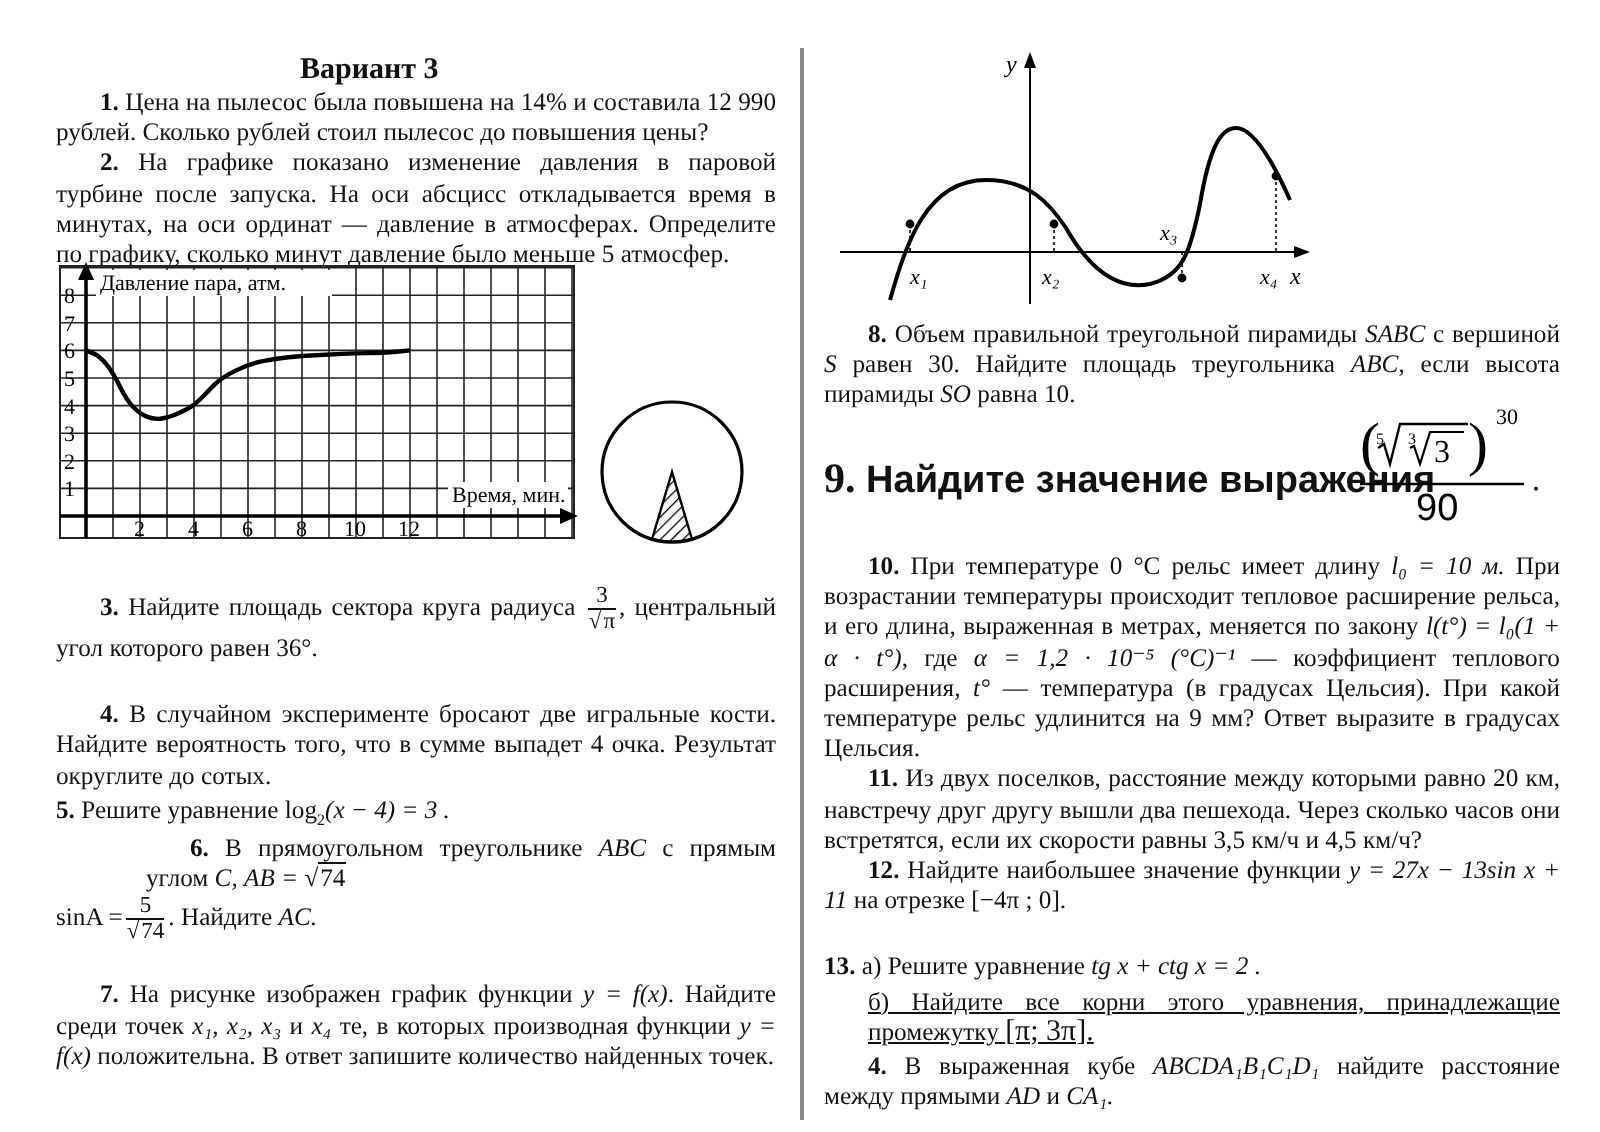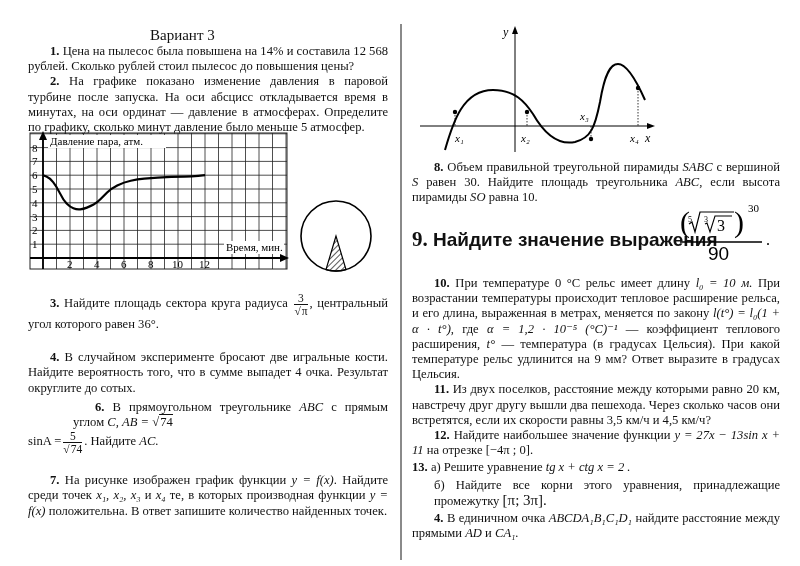--- a/index.html
+++ b/index.html
@@ -5,39 +5,39 @@
   html, body { margin: 0; padding: 0; background: #ffffff; }
   body { width: 800px; height: 566px; position: relative; overflow: hidden;
          font-family: "Liberation Serif", "DejaVu Serif", serif; color: #111; }
   .col { position: absolute; top: 0; }
   .left { left: 28px; width: 360px; }
   .right { left: 412px; width: 368px; }
   .divider { position: absolute; left: 400px; top: 24px; width: 2px; height: 536px; background: #8a8a8a; }
   .p { font-size: 12.6px; line-height: 15.2px; text-align: justify; margin: 0; }
   .ind { text-indent: 22px; }
   .num { font-weight: bold; }
-  .title { position: absolute; left: 150px; top: 27px; font-size: 15px; font-weight: normal; }
+  .title { position: absolute; left: 150px; top: 27px; font-size: 15px; font-weight: bold; }
   i { font-style: italic; }
   .frac { display: inline-block; vertical-align: middle; text-align: center; text-indent: 0; line-height: 12px; margin: 0 2px; }
   .frac .n { display: block; border-bottom: 1px solid #111; padding: 0 2px; font-size: 11.5px; }
   .frac .d { display: block; font-size: 11.5px; }
   .sqrt { border-top: 1px solid #111; padding-left: 1px; }
   sub, sup { font-size: 8px; line-height: 0; }
   .abs { position: absolute; }
   .big9 { position: absolute; left: 412px; top: 227px; font-family: "Liberation Sans", "DejaVu Sans", sans-serif;
           font-weight: bold; font-size: 19px; }
   .big9 .num9 { font-family: "Liberation Serif", serif; font-size: 21px; }
 </style>
 </head>
 <body>
 
 <div class="title">Вариант 3</div>
 
 <div class="col left" style="top:44px;">
-  <p class="p ind"><span class="num">1.</span> <span>Цена на пылесос была повышена на 14% и составила 12 568 рублей. Сколько рублей стоил пылесос до повышения цены?</span></p>
+  <p class="p ind"><span class="num">1.</span> <span>Цена на пылесос была повышена на 14% и составила 12 990 рублей. Сколько рублей стоил пылесос до повышения цены?</span></p>
   <p class="p ind"><span class="num">2.</span> <span>На графике показано изменение давления в паровой турбине после запуска. На оси абсцисс откладывается время в минутах, на оси ординат — давление в атмосферах. Определите по графику, сколько минут давление было меньше 5 атмосфер.</span></p>
 </div>
 
 <svg class="abs" style="left:28px;top:130px;" width="262" height="142" viewBox="0 0 262 142">
   <g id="grid" stroke="#222" stroke-width="0.8">
       <line x1="15" x2="15" y1="3" y2="139"></line>
       <line x1="28.5" x2="28.5" y1="3" y2="139"></line>
       <line x1="42" x2="42" y1="3" y2="139"></line>
       <line x1="55.5" x2="55.5" y1="3" y2="139"></line>
       <line x1="69" x2="69" y1="3" y2="139"></line>
@@ -107,20 +107,22 @@
   <path d="M40,40 L30,73.6 A35,35 0 0 0 50,73.6 Z" fill="url(#hatch)" stroke="#000" stroke-width="1.2"></path>
 </svg>
 
 <div class="col left" style="top:292px;">
   <p class="p ind">
     <span class="num">3.</span>
     <span>Найдите площадь сектора круга радиуса</span>
     <span class="frac"><span class="n">3</span><span class="d">√<span class="sqrt">π</span></span></span><span>, центральный угол которого равен 36°.</span>
   </p>
   <p class="p ind" style="margin-top:18px;"><span class="num">4.</span> <span>В случайном эксперименте бросают две игральные кости. Найдите вероятность того, что в сумме выпадет 4 очка. Результат округлите до сотых.</span></p>
+  <p class="p" style="margin-top:2px;"><span class="num">5.</span> <span>Решите уравнение</span>
+    <span>log</span><sub>2</sub><i>(x − 4) = 3 .</i></p>
   <p class="p ind" style="margin-top:4px;margin-left:45px;">
     <span class="num">6.</span> <span>В прямоугольном треугольнике</span> <i>ABC</i> <span>с прямым углом</span> <i>C,</i> <i>AB =</i> √<span class="sqrt">74</span>
   </p>
   <p class="p"><span>sinA =</span><span class="frac"><span class="n">5</span><span class="d">√<span class="sqrt">74</span></span></span><span>. Найдите</span> <i>AC.</i></p>
   <p class="p ind" style="margin-top:18px;">
     <span class="num">7.</span> <span>На рисунке изображен график функции</span> <i>y = f(x)</i><span>. Найдите среди точек</span> <i>x₁, x₂, x₃</i> <span>и</span> <i>x₄</i> <span>те, в которых производная функции</span> <i>y = f(x)</i> <span>положительна. В ответ запишите количество найденных точек.</span>
   </p>
 </div>
 
 <div class="divider"></div>
@@ -175,16 +177,16 @@
   <text x="32" y="60" font-size="19" font-family="Liberation Sans, sans-serif">90</text>
   <text x="90" y="45" font-size="16" font-family="Liberation Serif, serif">.</text>
 </svg>
 
 <div class="col right" style="top:276px;">
   <p class="p ind">
     <span class="num">10.</span> <span>При температуре 0 °С рельс имеет длину</span> <i>l₀ = 10 м.</i> <span>При возрастании температуры происходит тепловое расширение рельса, и его длина, выраженная в метрах, меняется по закону</span> <i>l(t°) = l₀(1 + α · t°)</i><span>, где</span> <i>α = 1,2 · 10⁻⁵ (°С)⁻¹</i> <span>— коэффициент теплового расширения,</span> <i>t°</i> <span>— температура (в градусах Цельсия). При какой температуре рельс удлинится на 9 мм? Ответ выразите в градусах Цельсия.</span>
   </p>
   <p class="p ind"><span class="num">11.</span> <span>Из двух поселков, расстояние между которыми равно 20 км, навстречу друг другу вышли два пешехода. Через сколько часов они встретятся, если их скорости равны 3,5 км/ч и 4,5 км/ч?</span></p>
   <p class="p ind"><span class="num">12.</span> <span>Найдите наибольшее значение функции</span> <i>y = 27x − 13sin x + 11</i> <span>на отрезке [−4π ; 0].</span></p>
-  <p class="p" style="margin-top:2px;"><span class="num">13.</span> <span>а) Решите уравнение</span> <i>tg x + ctg x = 2 .</i></p>
-  <p class="p" style="padding-left:22px;margin-top:2px;"><span>б) Найдите все корни этого уравнения, принадлежащие промежутку</span> <span style="font-size:15px;">[π; 3π].</span></p>
-  <p class="p ind" style="margin-top:2px;"><span class="num">4.</span> <span>В единичном очка</span> <i>ABCDA₁B₁C₁D₁</i> <span>найдите расстояние между прямыми</span> <i>AD</i> <span>и</span> <i>CA₁.</i></p>
+  <p class="p" style="margin-top:18px;"><span class="num">13.</span> <span>а) Решите уравнение</span> <i>tg x + ctg x = 2 .</i></p>
+  <p class="p" style="padding-left:22px;margin-top:2px;text-decoration:underline;"><span>б) Найдите все корни этого уравнения, принадлежащие промежутку</span> <span style="font-size:15px;">[π; 3π].</span></p>
+  <p class="p ind" style="margin-top:2px;"><span class="num">4.</span> <span>В выраженная кубе</span> <i>ABCDA₁B₁C₁D₁</i> <span>найдите расстояние между прямыми</span> <i>AD</i> <span>и</span> <i>CA₁.</i></p>
 </div>
 
 </body></html>

